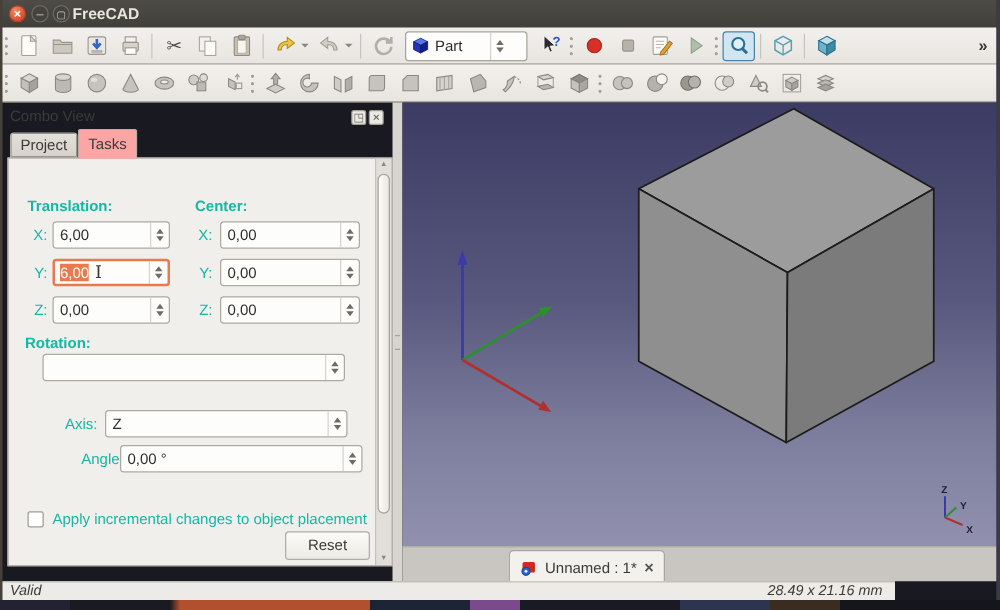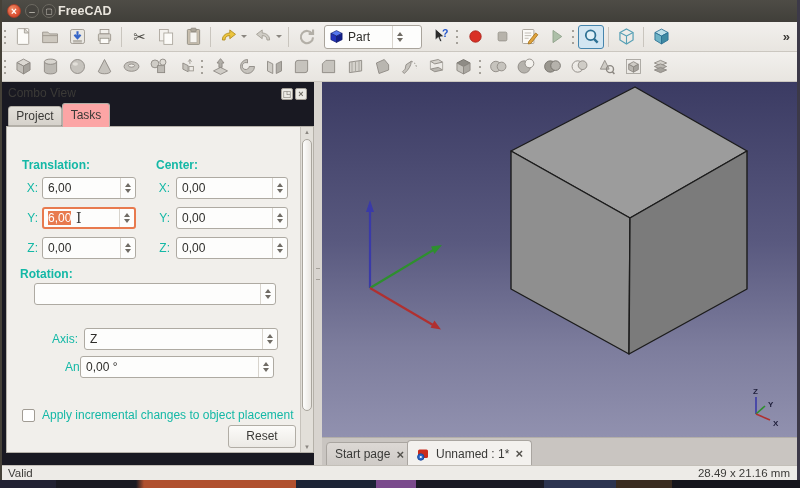--- a/index.html
+++ b/index.html
@@ -100,22 +100,22 @@
     background:#c9c5c1; border-top:1px solid #b3afa9; }
   .doc-tab { position:absolute; font-size:12px; color:#3a3a38; border:1px solid #a9a5a0;
     border-radius:4px 4px 0 0; display:flex; align-items:center; gap:6px; padding:0 8px; }
   .doc-tab .x { font-weight:bold; font-size:13px; color:#55534e; }
   .doc-tab .x::before { content:"×"; }
   .tab-start { left:4px; top:4px; height:24px; background:linear-gradient(#dcd8d4,#cfcbc7); }
   .tab-unnamed { left:85px; top:2px; height:26px; background:#f3f1ee; border-bottom:none; }
   .doc-tab svg { width:14px; height:14px; }
 
   
-  .statusbar { position:absolute; left:0; top:465px; width:800px; height:15px;
-    background:#edebe7; border-top:1px solid #c3bfb8; font-size:11.5px; color:#3c3b38; }
+  .statusbar { position:absolute; left:0; top:465px; width:716px; height:15px;
+    background:#edebe7; border-top:1px solid #c3bfb8; font-size:11.5px; color:#3c3b38;font-style:italic; }
   .status-left { position:absolute; left:8px; top:1px; }
   .status-right { position:absolute; right:10px; top:1px; }
   .bottomstrip { position:absolute; left:0; top:480px; width:800px; height:8px;
     background:linear-gradient(90deg,#223 0 7%,#1a1a22 7% 17%,#b0502e 18% 37%,#1c2436 37% 47%,#7a4a8c 47% 52%,#1a1a24 52% 68%,#2c3450 68% 77%,#3a2c20 77% 84%,#15151c 84% 100%); }
   .edge-l { position:absolute; left:0; top:0; width:2px; height:480px; background:#454138; z-index:9; }
   .edge-r { position:absolute; left:797px; top:0; width:3px; height:480px; background:#3c3948; z-index:9; }
 </style>
 </head>
 <body>
 
@@ -456,21 +456,21 @@
   <div class="plabel b" style="left:20px; top:267px; z-index:2;">Rotation:</div>
   <div class="field" style="left:34px; top:283px; width:242px; z-index:2;">
     <span class="spin"></span>
   </div>
   <div class="plabel" style="left:42px; top:332px; width:36px; text-align:right; z-index:2;">Axis:</div>
   <div class="field" style="left:84px; top:328px; width:194px; z-index:2;">
     <span class="fval">Z</span>
     <span class="spin"></span>
   </div>
   <div class="plabel" style="left:36px; top:360px; width:42px; z-index:2;margin-left:29px;">Angle:</div>
-  <div class="field" style="left:80px; top:356px; width:194px; z-index:2;">
+  <div class="field" style="left:96px; top:356px; width:194px; z-index:2;">
     <span class="fval">0,00 °</span>
     <span class="spin"></span>
   </div>
 
   <span class="checkbox" style="z-index:2;"></span>
   <div class="plabel" style="left:42px; top:408px; z-index:2;">Apply incremental changes to object placement</div>
   <div class="reset-btn" style="z-index:2;">Reset</div>
 
   <div class="v-scroll" style="z-index:2;">
     <span class="arr up">▲</span>
@@ -502,24 +502,20 @@
         <line x1="434" y1="332" x2="443" y2="324" stroke="#2e8f2e" stroke-width="1.6"></line>
         <line x1="434" y1="332" x2="448" y2="338" stroke="#b03030" stroke-width="1.6"></line>
         <text x="431" y="312">Z</text>
         <text x="446" y="325">Y</text>
         <text x="451" y="344">X</text>
       </g>
     </svg>
   </div>
 
   <div class="mdi-bar">
-    <div class="doc-tab tab-start">
-      <span>Start page</span>
-      <span class="x"></span>
-    </div>
     <div class="doc-tab tab-unnamed">
       <svg viewBox="0 0 14 14">
         <rect x="2" y="2.5" width="10" height="8.5" rx="1.5" fill="#cc2b1d"></rect>
         <circle cx="4.8" cy="10" r="3.2" fill="#2c66c9" stroke="#1a4a9c"></circle>
         <circle cx="4.8" cy="10" r="1.1" fill="#fff"></circle>
       </svg>
       <span>Unnamed : 1*</span>
       <span class="x"></span>
     </div>
   </div>

